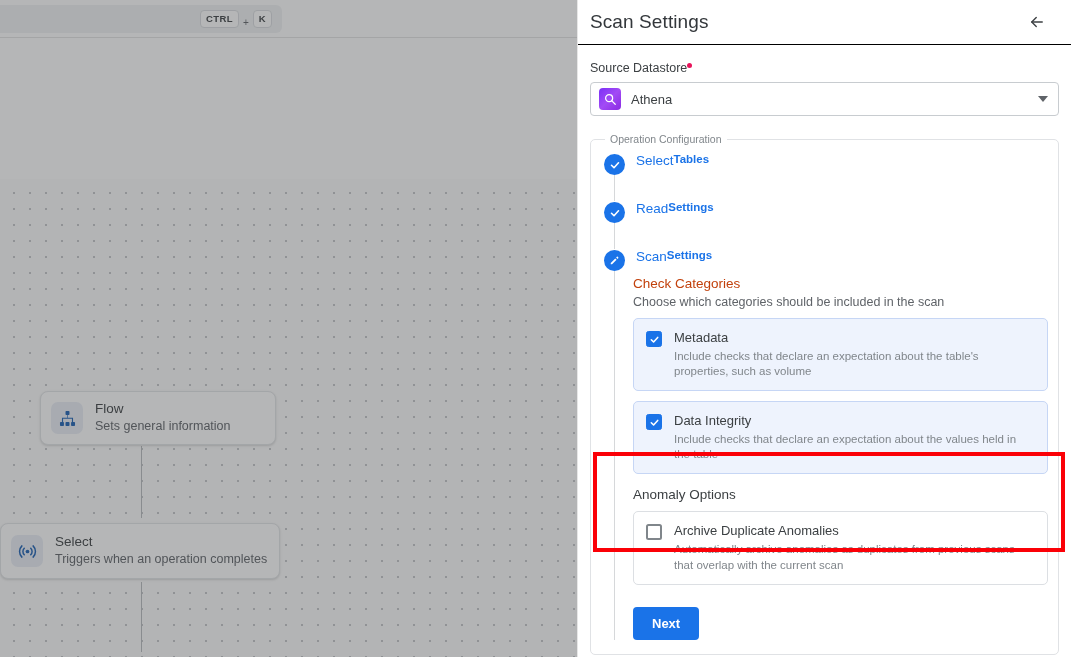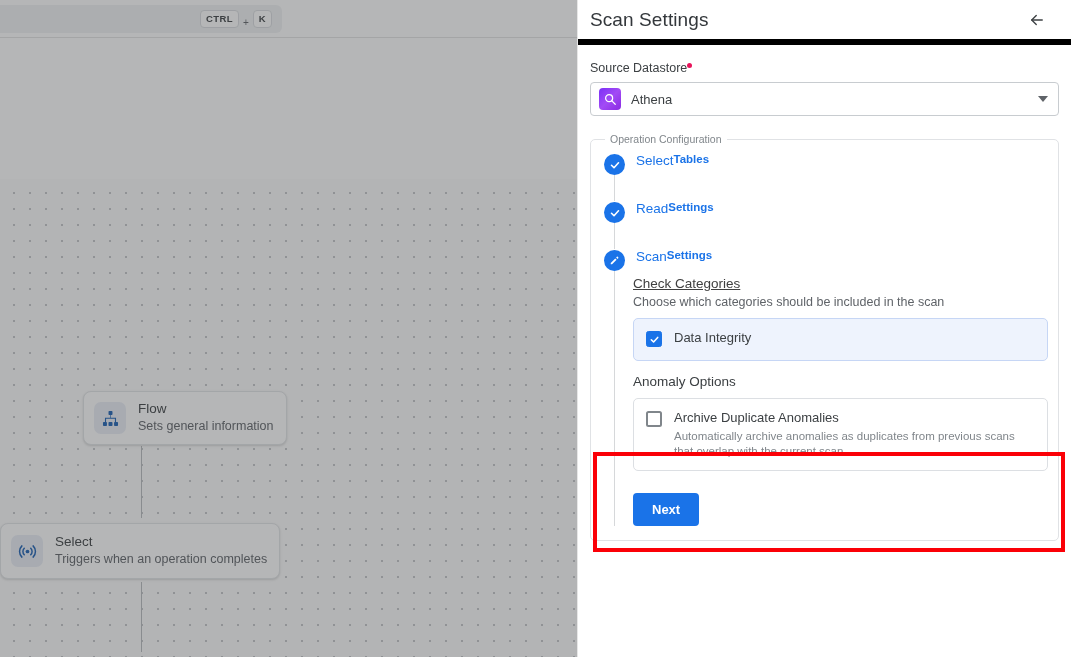--- a/index.html
+++ b/index.html
@@ -78,21 +78,21 @@
   .node {
     position: absolute;
     background: #ffffff;
     border: 1px solid #e3e5e7;
     border-radius: 8px;
     box-shadow: 0 1px 3px rgba(0,0,0,.10), 0 1px 2px rgba(0,0,0,.06);
     display: flex; align-items: center;
     padding: 10px 14px 10px 10px;
     gap: 12px;
   }
-  .node-flow  { left: 40px;  top: 391px; width: 204px; height: 54px; margin-left: 43px; }
+  .node-flow  { left: 40px;  top: 391px; width: 236px; height: 54px; }
   .node-event { left: 0px;   top: 523px; width: 280px; height: 56px; }
 
   .node-icon {
     width: 32px; height: 32px;
     border-radius: 7px;
     background: #eaeef6;
     display: flex; align-items: center; justify-content: center;
     flex: 0 0 32px;
   }
   .node-texts { display: flex; flex-direction: column; gap: 1px; min-width: 0; }
@@ -116,21 +116,21 @@
     width: 494px; height: 657px;
     background: #ffffff;
     border-left: 1px solid #e6e6e6;
     overflow: hidden;
   }
   .panel-header {
     position: relative;
     height: 45px;
     display: flex; align-items: center;
     padding: 0 20px 0 12px;
-    border-bottom: 6px solid #000000;
+    border-bottom: 1px solid #000000;
   }
   .panel-title {
     flex: 1;
     font-size: 19px;
     color: #33373b;
     font-weight: 400;
     letter-spacing: .1px;
   }
   .back-btn {
     width: 28px; height: 28px;
@@ -223,23 +223,22 @@
     padding: 5px 0 0 32px;
   }
   .step-content::before {
     content: "";
     position: absolute; left: 13px; top: 0;
     width: 1px; height: 100%;
     background: #d6d8da;
   }
 
   .sec-title {
-    font-size: 13.5px; color: #404040;
+    font-size: 13.5px; color: #c2410c;
     margin-bottom: 4px;
-    text-decoration: underline;
   }
   .sec-desc {
     font-size: 12.5px; color: #5f6368;
     margin-bottom: 9px;
   }
 
   .check-card {
     display: flex; align-items: flex-start; gap: 12px;
     border: 1px solid #c6d6f5;
     background: #eef3fd;
@@ -435,29 +434,41 @@
               <span class="step-t1">Scan</span>
               <span class="step-t2">Settings</span>
             </span>
           </div>
 
           <div class="step-content">
 
             <div class="sec-title">Check Categories</div>
             <div class="sec-desc">Choose which categories should be included in the scan</div>
 
+            <div class="check-card">
+              <span class="cbx">
+                <svg width="11" height="11" viewBox="0 0 24 24" fill="none" stroke="#ffffff" stroke-width="3.4" stroke-linecap="round" stroke-linejoin="round">
+                  <path d="M5 12.5l5 5 9-10"></path>
+                </svg>
+              </span>
+              <span class="card-texts">
+                <span class="card-title">Metadata</span>
+                <span class="card-desc">Include checks that declare an expectation about the table's properties, such as volume</span>
+              </span>
+            </div>
 
             <div class="check-card">
               <span class="cbx">
                 <svg width="11" height="11" viewBox="0 0 24 24" fill="none" stroke="#ffffff" stroke-width="3.4" stroke-linecap="round" stroke-linejoin="round">
                   <path d="M5 12.5l5 5 9-10"></path>
                 </svg>
               </span>
               <span class="card-texts">
                 <span class="card-title">Data Integrity</span>
+                <span class="card-desc">Include checks that declare an expectation about the values held in the table</span>
               </span>
             </div>
 
             <div class="anomaly-title">Anomaly Options</div>
 
             <div class="check-card plain">
               <span class="cbx unchecked"></span>
               <span class="card-texts">
                 <span class="card-title">Archive Duplicate Anomalies</span>
                 <span class="card-desc">Automatically archive anomalies as duplicates from previous scans that overlap with the current scan</span>

